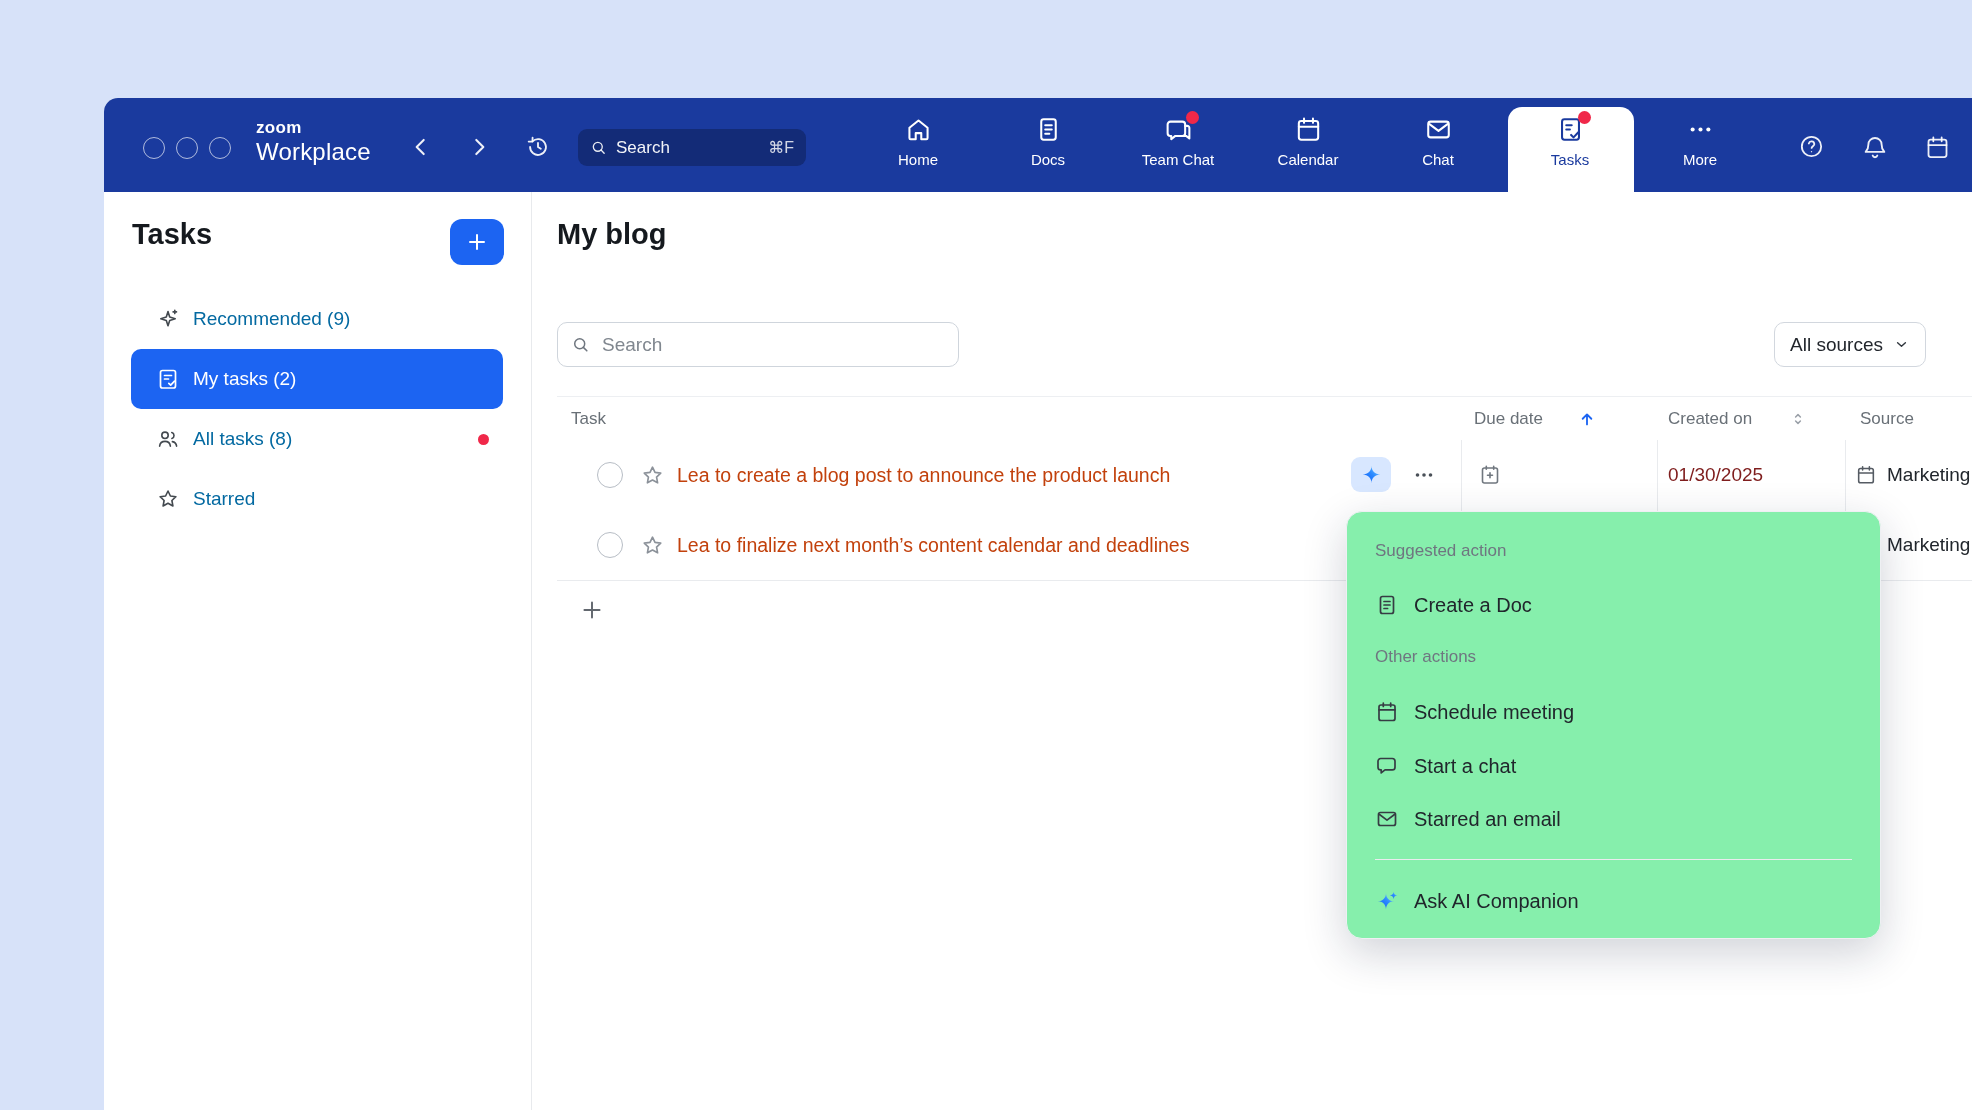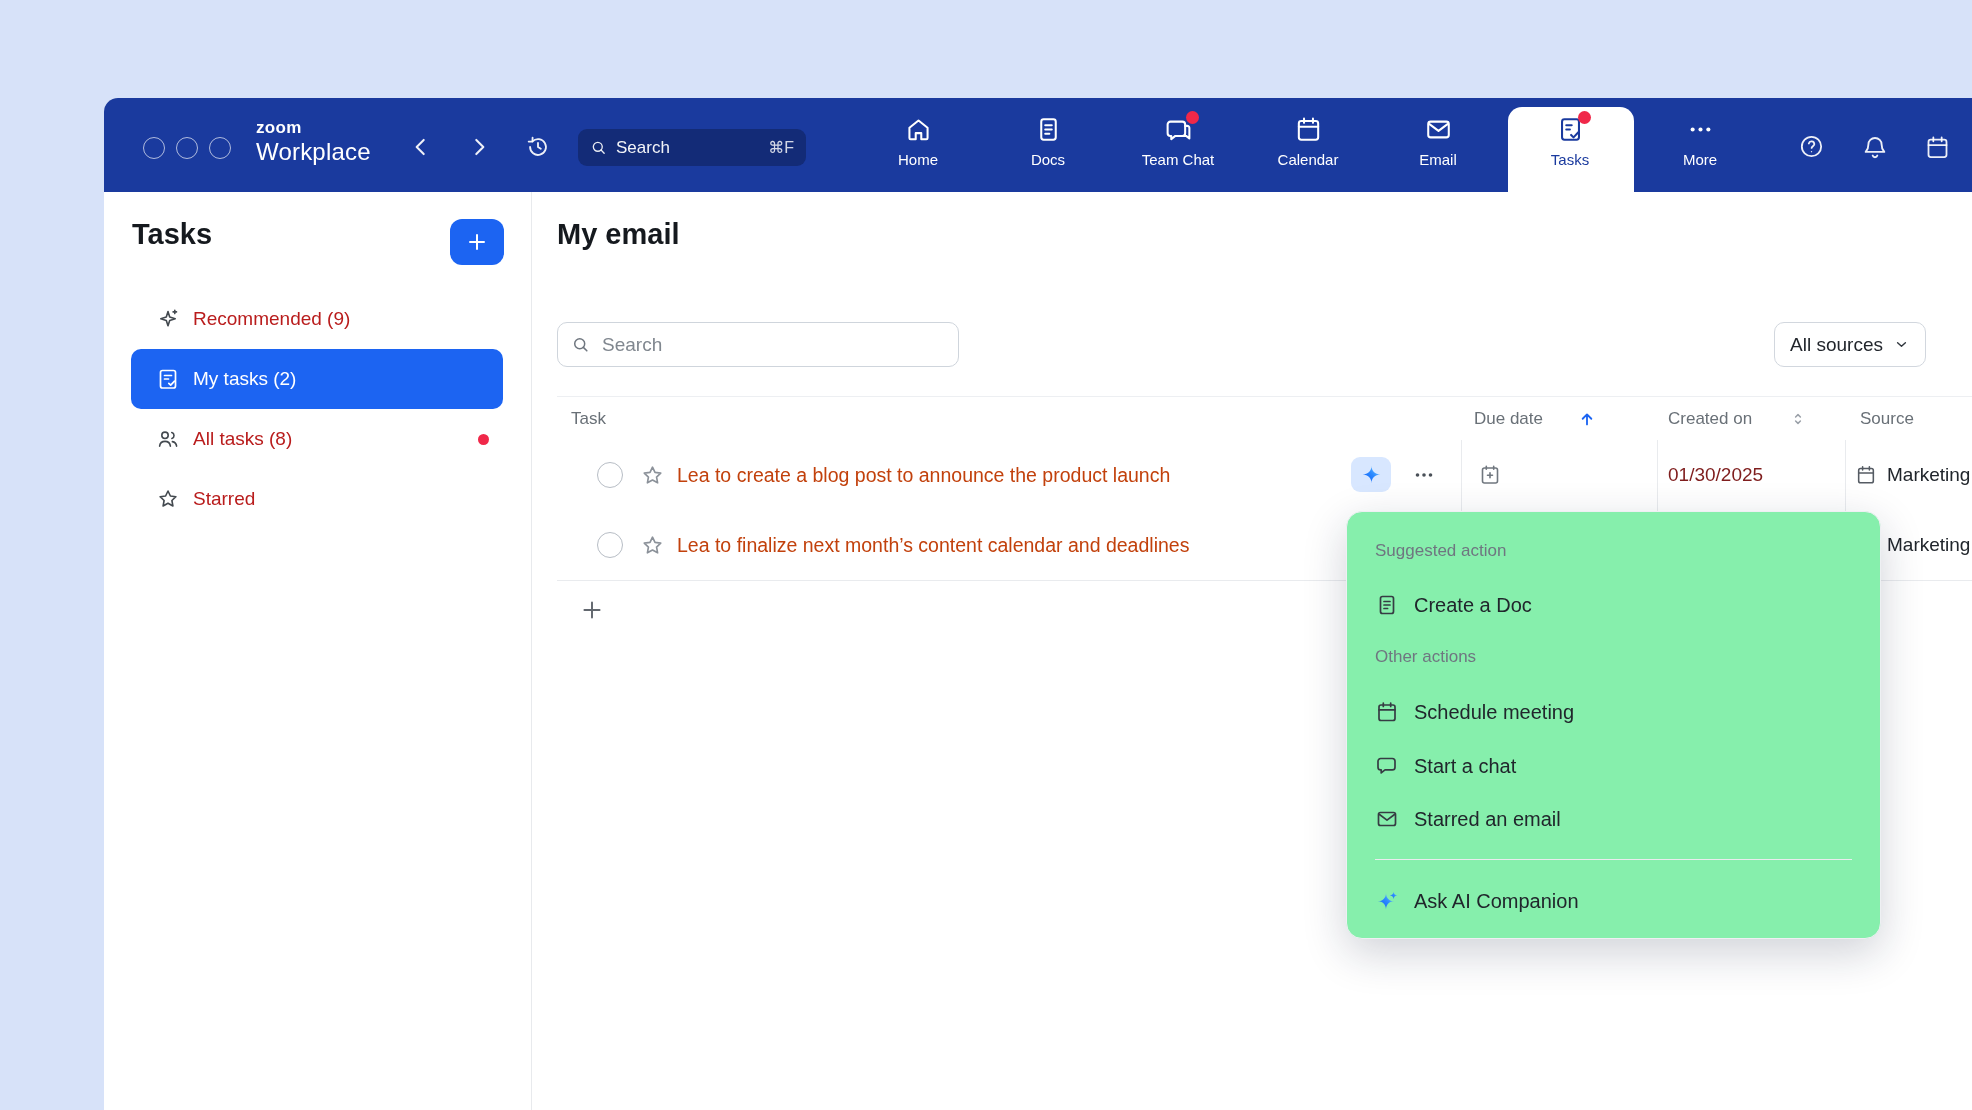--- a/index.html
+++ b/index.html
@@ -26,21 +26,21 @@
   .nav-label{font-size:15px;margin-top:7px;}
   .nav-item.active{color:#1A3A9E;}
   .nav-dot{position:absolute;top:-4px;right:-6px;width:13px;height:13px;border-radius:50%;background:#F02849;}
   
   .body{position:absolute;left:0;top:94px;right:0;bottom:0;background:#fff;display:flex;}
   .sidebar{width:428px;box-sizing:border-box;border-right:1px solid #E8EAED;position:relative;flex:none;}
   .sb-title{position:absolute;left:28px;top:26px;font-size:29px;font-weight:700;color:#15191E;}
   .sb-add{position:absolute;left:346px;top:27px;width:54px;height:46px;background:#1C64F2;border:none;border-radius:12px;color:#fff;display:flex;align-items:center;justify-content:center;cursor:pointer;}
   .sb-add svg{width:24px;height:24px;display:block;}
   .sb-menu{position:absolute;left:27px;right:28px;top:97px;}
-  .sb-item{height:60px;border-radius:10px;display:flex;align-items:center;padding:0 14px 0 25px;color:#b91c1c;font-size:19px;cursor:pointer;}
+  .sb-item{height:60px;border-radius:10px;display:flex;align-items:center;padding:0 14px 0 25px;color:#0369a1;font-size:19px;cursor:pointer;}
   .sb-item.selected{background:#1C64F2;color:#fff;}
   .sb-ic{width:24px;height:24px;flex:none;color:#43494F;}
   .sb-item.selected .sb-ic{color:#fff;}
   .sb-ic svg{display:block;width:100%;height:100%;}
   .sb-label{margin-left:13px;}
   .sb-dot{margin-left:auto;width:11px;height:11px;border-radius:50%;background:#F02849;}
   
   .content{flex:1;position:relative;}
   .main-title{position:absolute;left:25px;top:26px;font-size:29px;font-weight:700;color:#15191E;}
   .search-box{position:absolute;left:25px;top:130px;width:402px;height:45px;border:1.5px solid #CFD5DC;border-radius:10px;display:flex;align-items:center;padding:0 13px;box-sizing:border-box;background:#fff;}
@@ -179,21 +179,21 @@
         <span class="nav-label">Calendar</span>
       </div>
 
       <div class="nav-item" style="left:1334px">
         <span class="nav-ic">
           <svg viewBox="0 0 24 24" fill="none" stroke="currentColor" stroke-width="1.7" stroke-linecap="round" stroke-linejoin="round">
               <rect x="3.5" y="5.5" width="17" height="13" rx="2"></rect>
               <path d="m4.5 7.5 7.5 5.6 7.5-5.6"></path>
             </svg>
         </span>
-        <span class="nav-label">Email</span>
+        <span class="nav-label">Chat</span>
       </div>
 
       <div class="nav-item active" style="left:1466px">
         <span class="nav-ic">
           <svg viewBox="0 0 24 24" fill="none" stroke="currentColor" stroke-width="1.7" stroke-linecap="round" stroke-linejoin="round">
               <rect x="5" y="3.5" width="14" height="17" rx="2"></rect>
               <path d="M8.5 8.5H13M8.5 12h3"></path>
               <path d="m12.5 16.5 2 2 4-4.2"></path>
             </svg>
           <span class="nav-dot"></span>
@@ -283,21 +283,21 @@
               <svg viewBox="0 0 24 24" fill="none" stroke="currentColor" stroke-width="1.6" stroke-linecap="round" stroke-linejoin="round">
                   <path d="m12 4 2.4 5 5.5.7-4 3.8 1 5.5-4.9-2.7-4.9 2.7 1-5.5-4-3.8 5.5-.7Z"></path>
                 </svg>
             </span>
             <span class="sb-label">Starred</span>
           </div>
         </div>
       </div>
 
       <div class="content">
-        <div class="main-title">My email</div>
+        <div class="main-title">My blog</div>
 
         <div class="search-box">
           <span class="mag">
             <svg viewBox="0 0 24 24" fill="none" stroke="currentColor" stroke-width="1.9" stroke-linecap="round">
                 <circle cx="11" cy="11" r="6.3"></circle>
                 <path d="m15.6 15.6 4.4 4.4"></path>
               </svg>
           </span>
           <input type="text" placeholder="Search" style="">
         </div>

